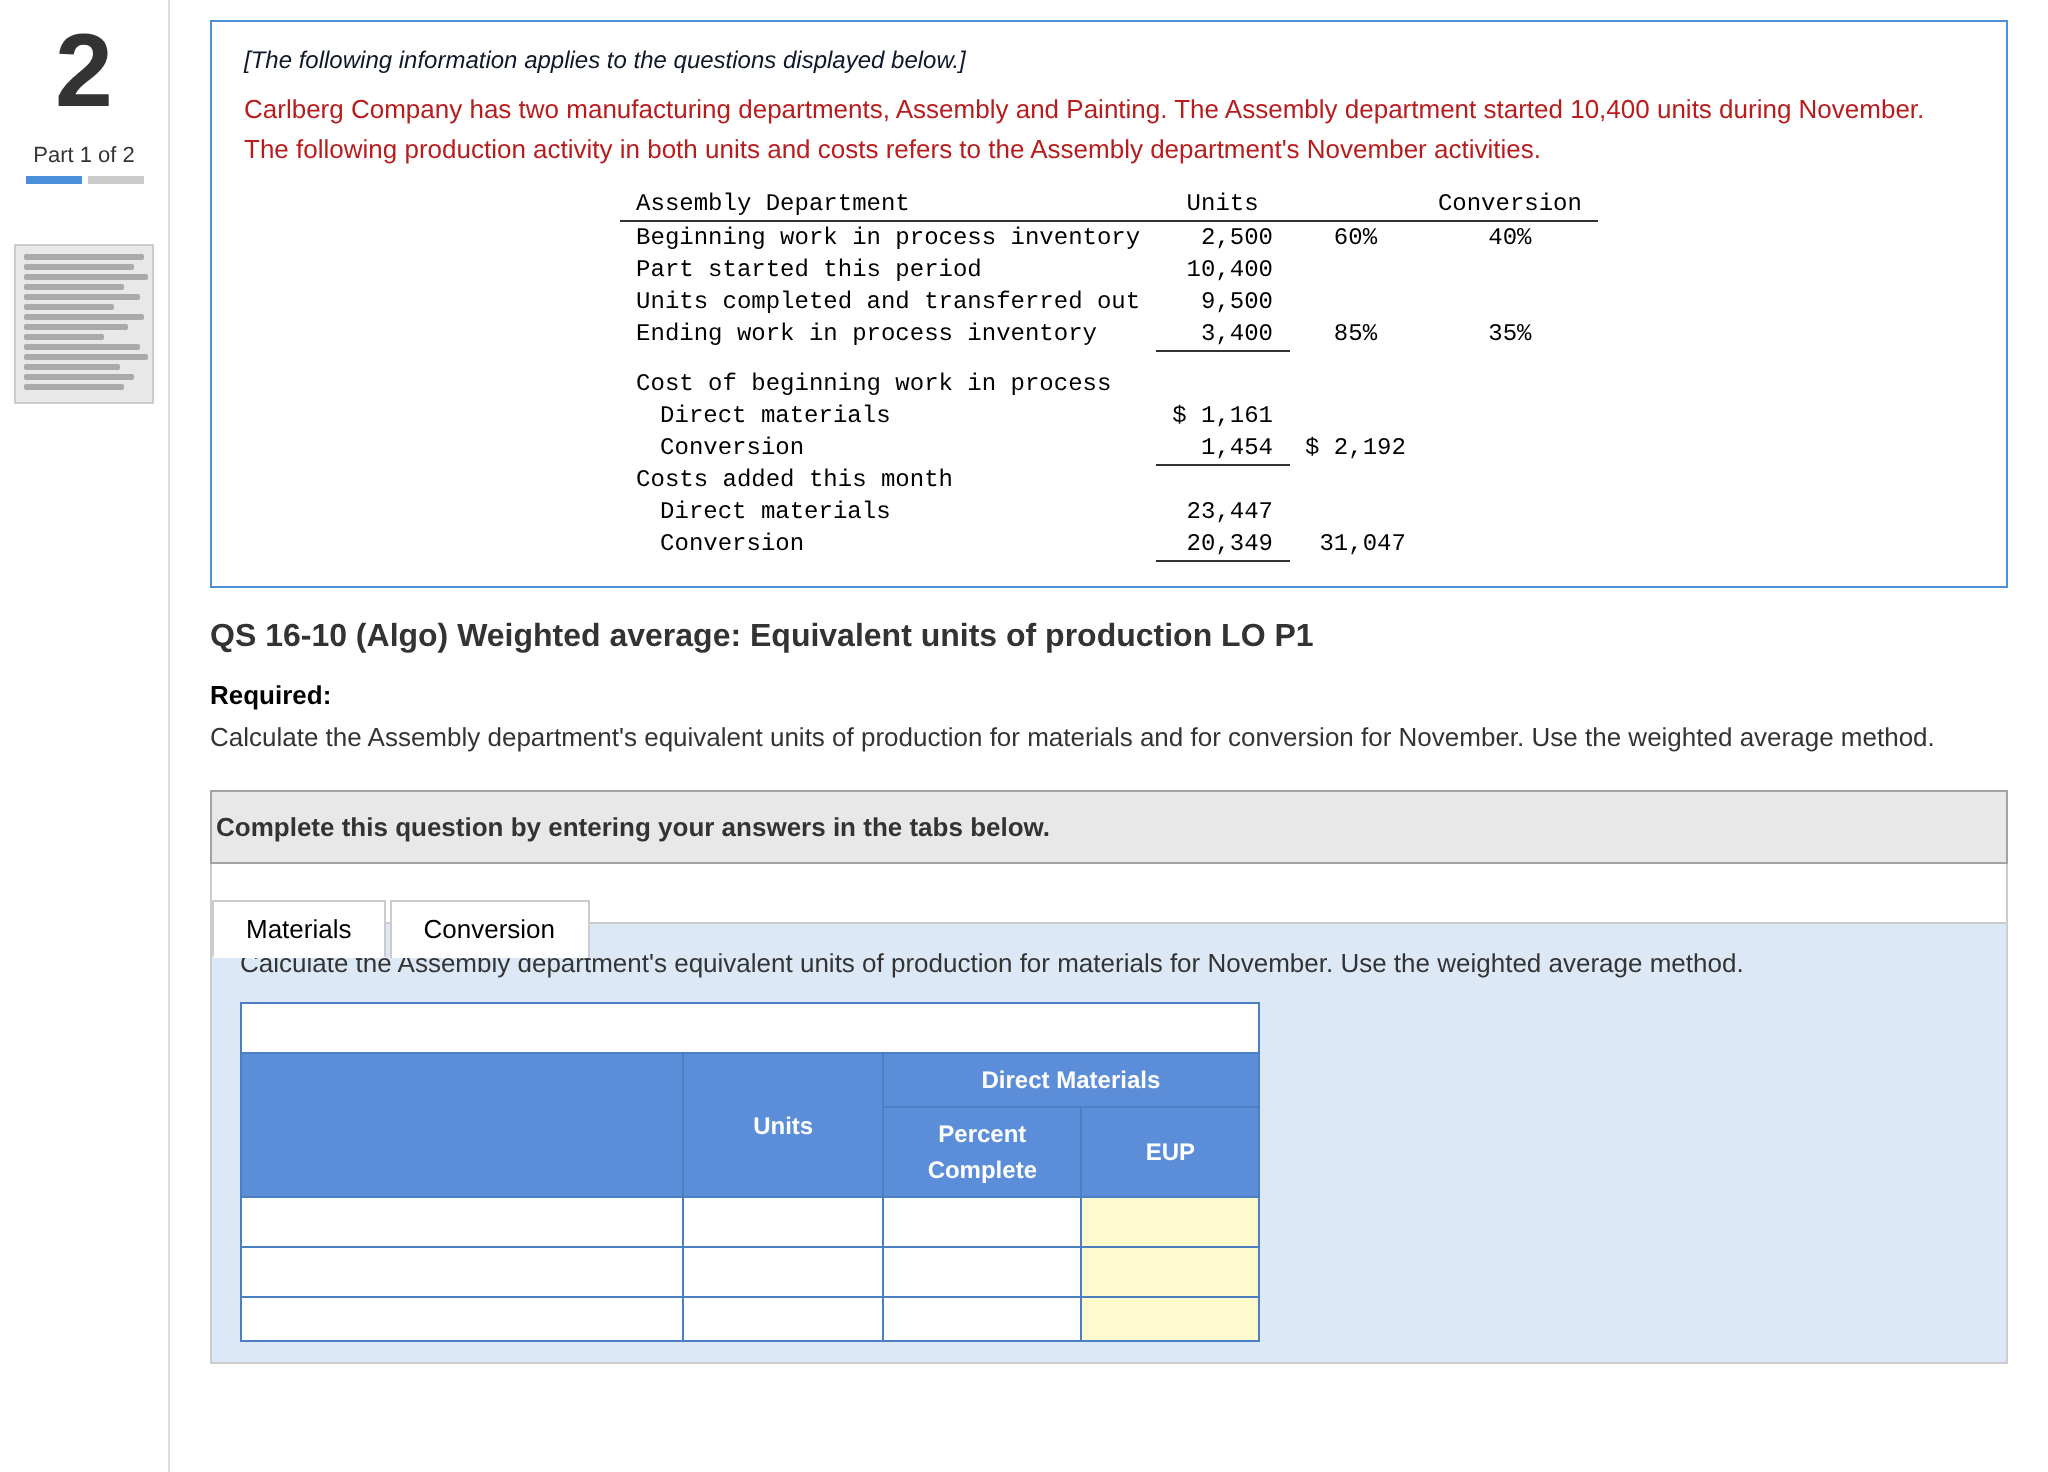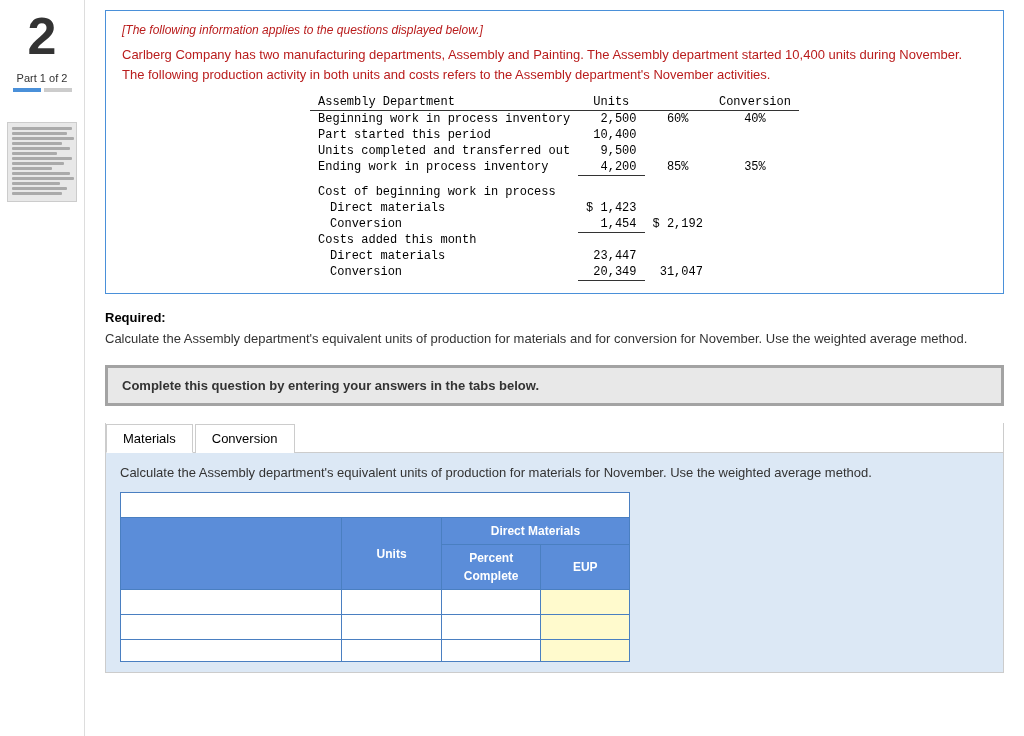--- a/index.html
+++ b/index.html
@@ -98,21 +98,21 @@
     .info-box {
       border: 1px solid #4a90d9;
       padding: 12px 16px;
       margin-bottom: 16px;
       background: #fff;
     }
 
     .info-box-italic {
       font-style: italic;
       font-size: 12px;
-      color: #b91c1c;
+      color: #0f172a;
       margin-bottom: 8px;
     }
 
     .info-box-text {
       font-size: 13px;
       color: #b91c1c;
       line-height: 1.5;
     }
 
     
@@ -163,23 +163,23 @@
     .required-text {
       font-size: 13px;
       line-height: 1.5;
       color: #333;
       margin-bottom: 16px;
     }
 
     
     .tabs-instruction {
       background: #e8e8e8;
-      border: 3px solid #a3a3a3;
-      padding: 10px 14px;
-      margin-bottom: 17px;
+      border: 1px solid #a3a3a3;
+      padding: 10px 2px;
+      margin-bottom: 0;
       font-size: 13px;
       font-weight: bold;
       color: #333;
     }
 
     
     .tabs-container {
       border: 1px solid #ccc;
       border-top: none;
       background: #fff;
@@ -193,21 +193,21 @@
 
     .tab {
       padding: 6px 16px;
       font-size: 13px;
       cursor: pointer;
       border: 1px solid #ccc;
       border-bottom: none;
       background: #fff;
       margin-right: 2px;
       position: relative;
-      top: 1px;
+      top: 18px;
     }
 
     .tab.active {
       background: #fff;
       border-bottom: 1px solid #fff;
       font-weight: normal;
       z-index: 1;
     }
 
     .tab-content {
@@ -331,36 +331,36 @@
               <td></td>
             </tr>
             <tr>
               <td>Units completed and transferred out</td>
               <td style="text-align:right;">9,500</td>
               <td></td>
               <td></td>
             </tr>
             <tr>
               <td>Ending work in process inventory</td>
-              <td style="text-align:right; border-bottom:1px solid #333;">4,200</td>
+              <td style="text-align:right; border-bottom:1px solid #333;">3,400</td>
               <td style="text-align:center;">85%</td>
               <td style="text-align:center;">35%</td>
             </tr>
             <tr>
                 <td colspan="4" style="height:8px;"></td>
               </tr>
             <tr>
               <td>Cost of beginning work in process</td>
               <td></td>
                 <td></td>
                 <td></td>
             </tr>
             <tr>
               <td style="padding-left:20px;">Direct materials</td>
-              <td style="text-align:right;">$ 1,423</td>
+              <td style="text-align:right;">$ 1,161</td>
               <td></td>
                 <td></td>
             </tr>
             <tr>
               <td style="padding-left:20px;">Conversion</td>
               <td style="text-align:right; border-bottom:1px solid #333;">1,454</td>
               <td style="text-align:right;">$ 2,192</td>
               <td></td>
             </tr>
             <tr>
@@ -379,20 +379,21 @@
               <td style="padding-left:20px;">Conversion</td>
               <td style="text-align:right; border-bottom:1px solid #333;">20,349</td>
               <td style="text-align:right;">31,047</td>
               <td></td>
             </tr>
           </tbody>
         </table>
       </div>
     </div>
 
+    <div class="question-title">QS 16-10 (Algo) Weighted average: Equivalent units of production LO P1</div>
 
     <div class="required-label">Required:</div>
     <div class="required-text">Calculate the Assembly department's equivalent units of production for materials and for conversion for November. Use the weighted average method.</div>
 
     <div class="tabs-instruction">Complete this question by entering your answers in the tabs below.</div>
 
     <div class="tabs-container">
       <div class="tabs-header">
         <div class="tab active">Materials</div>
         <div class="tab">Conversion</div>

